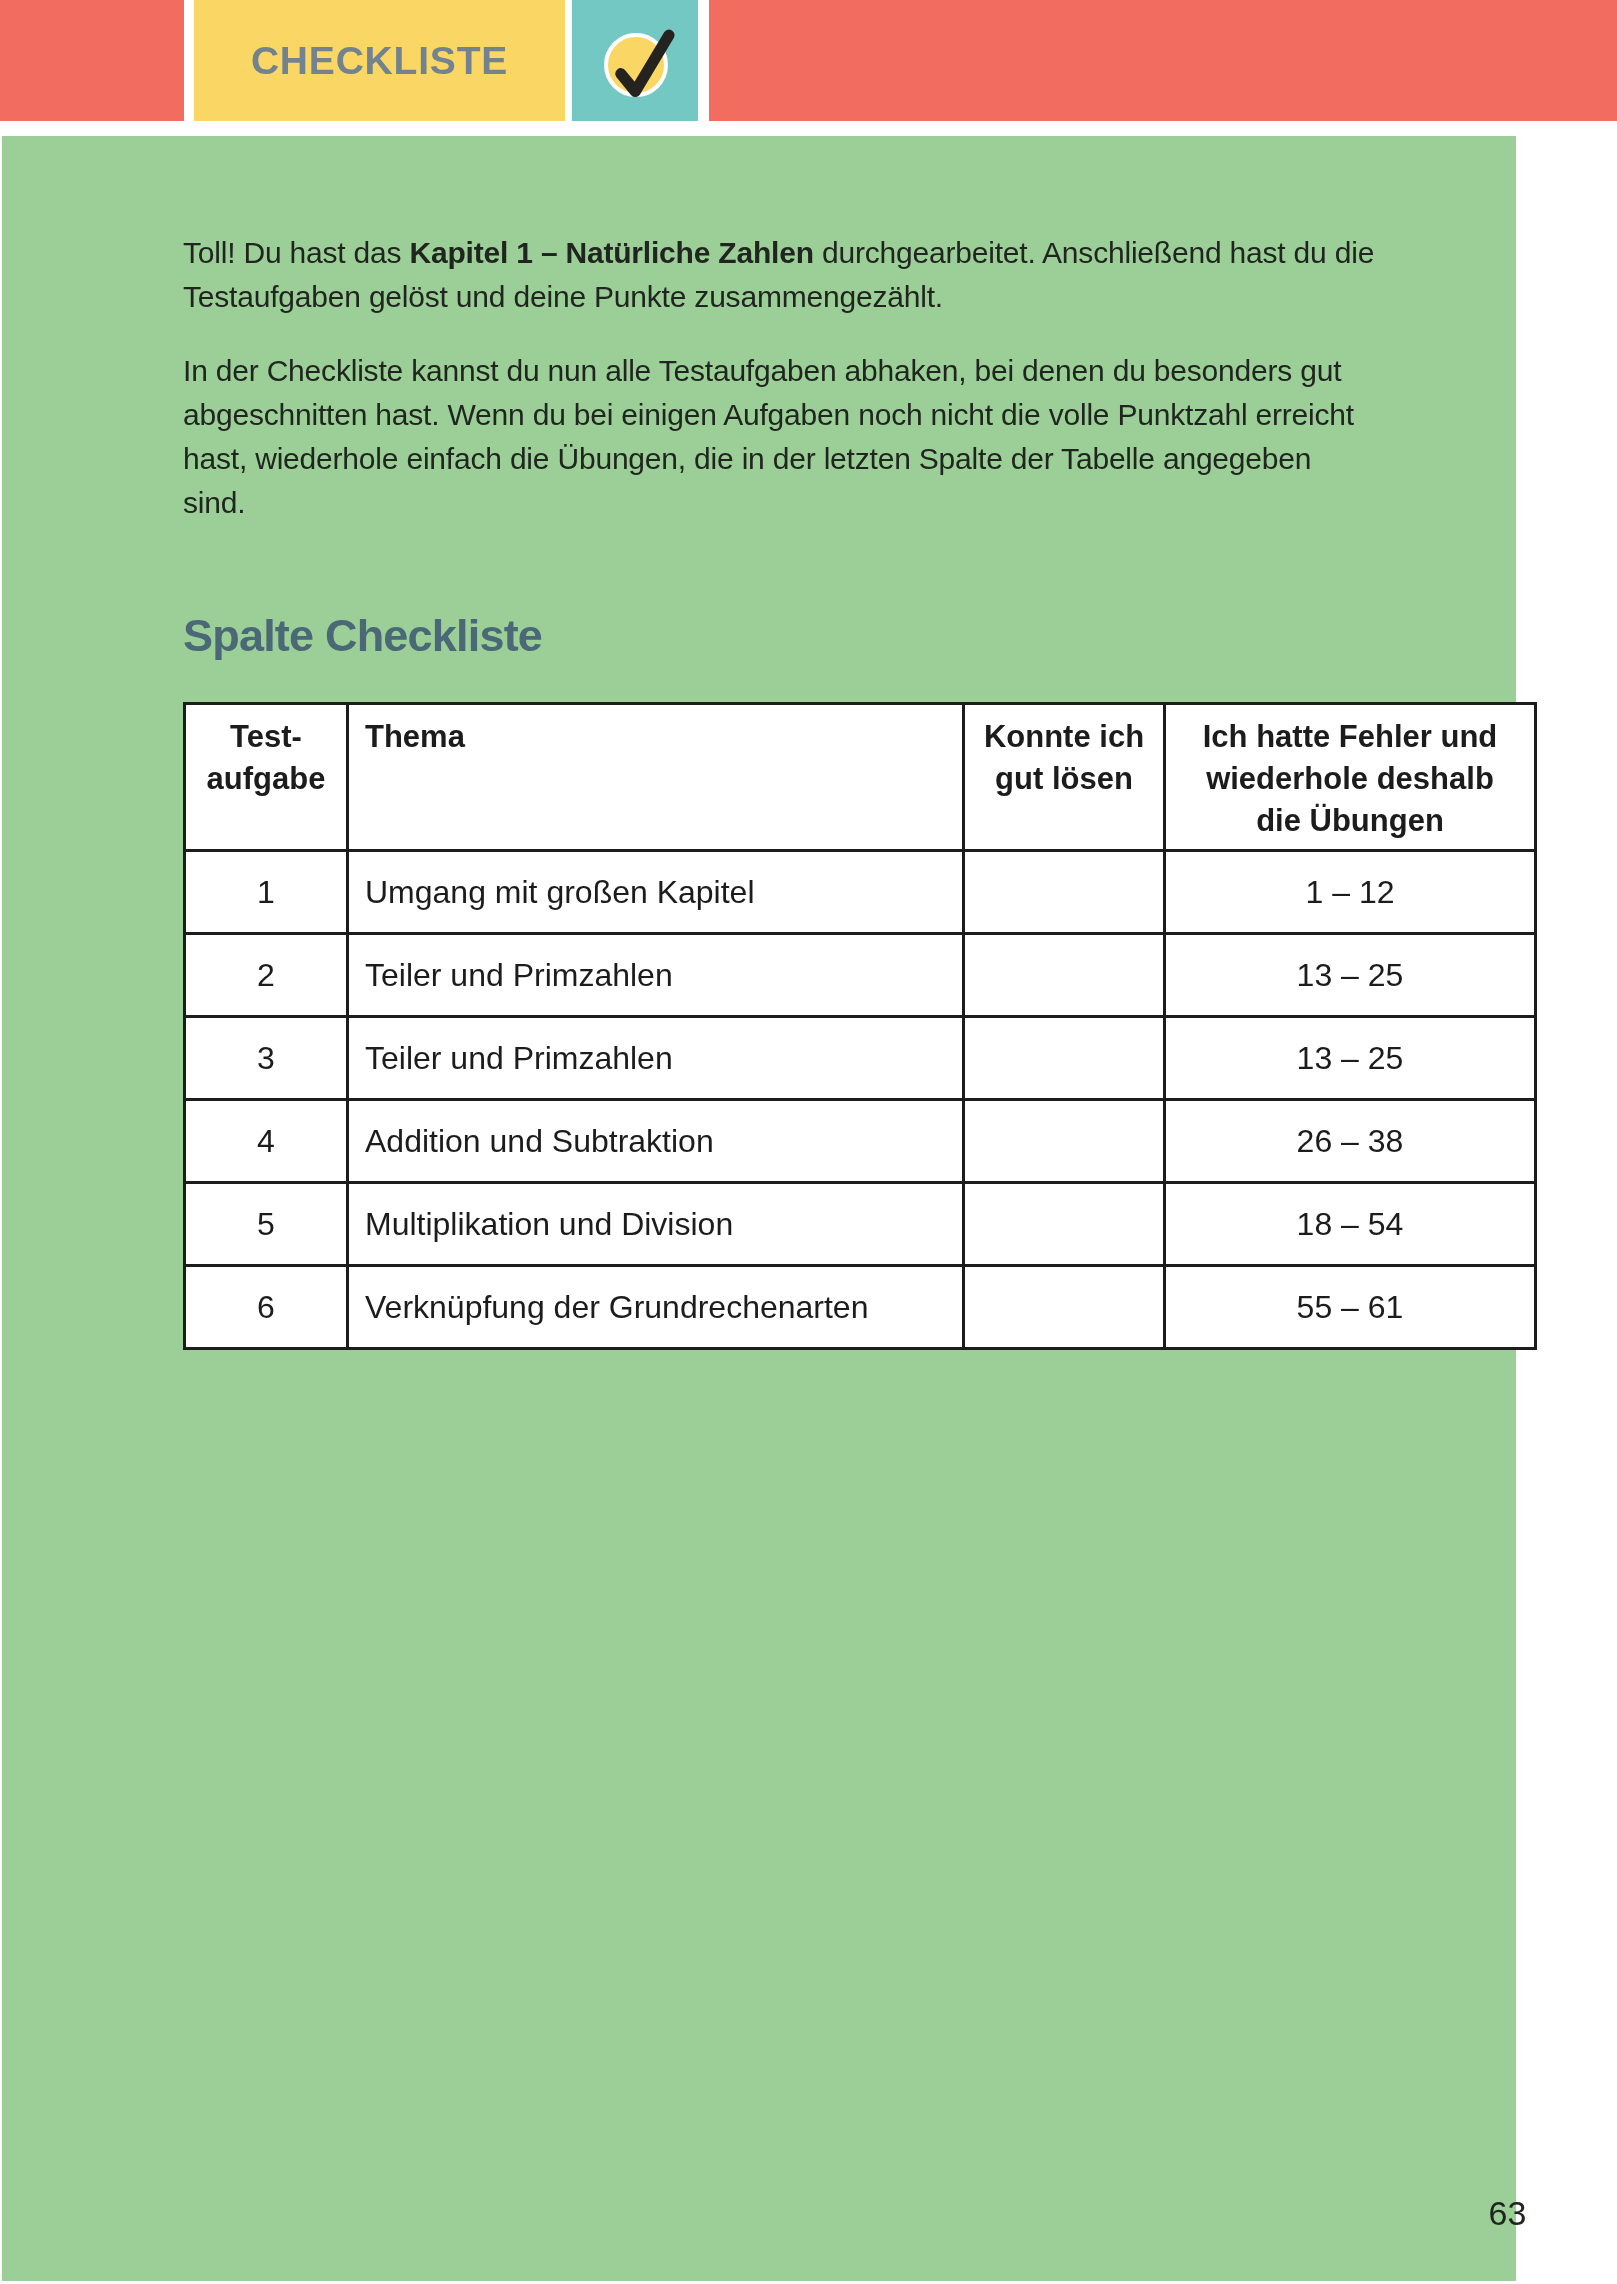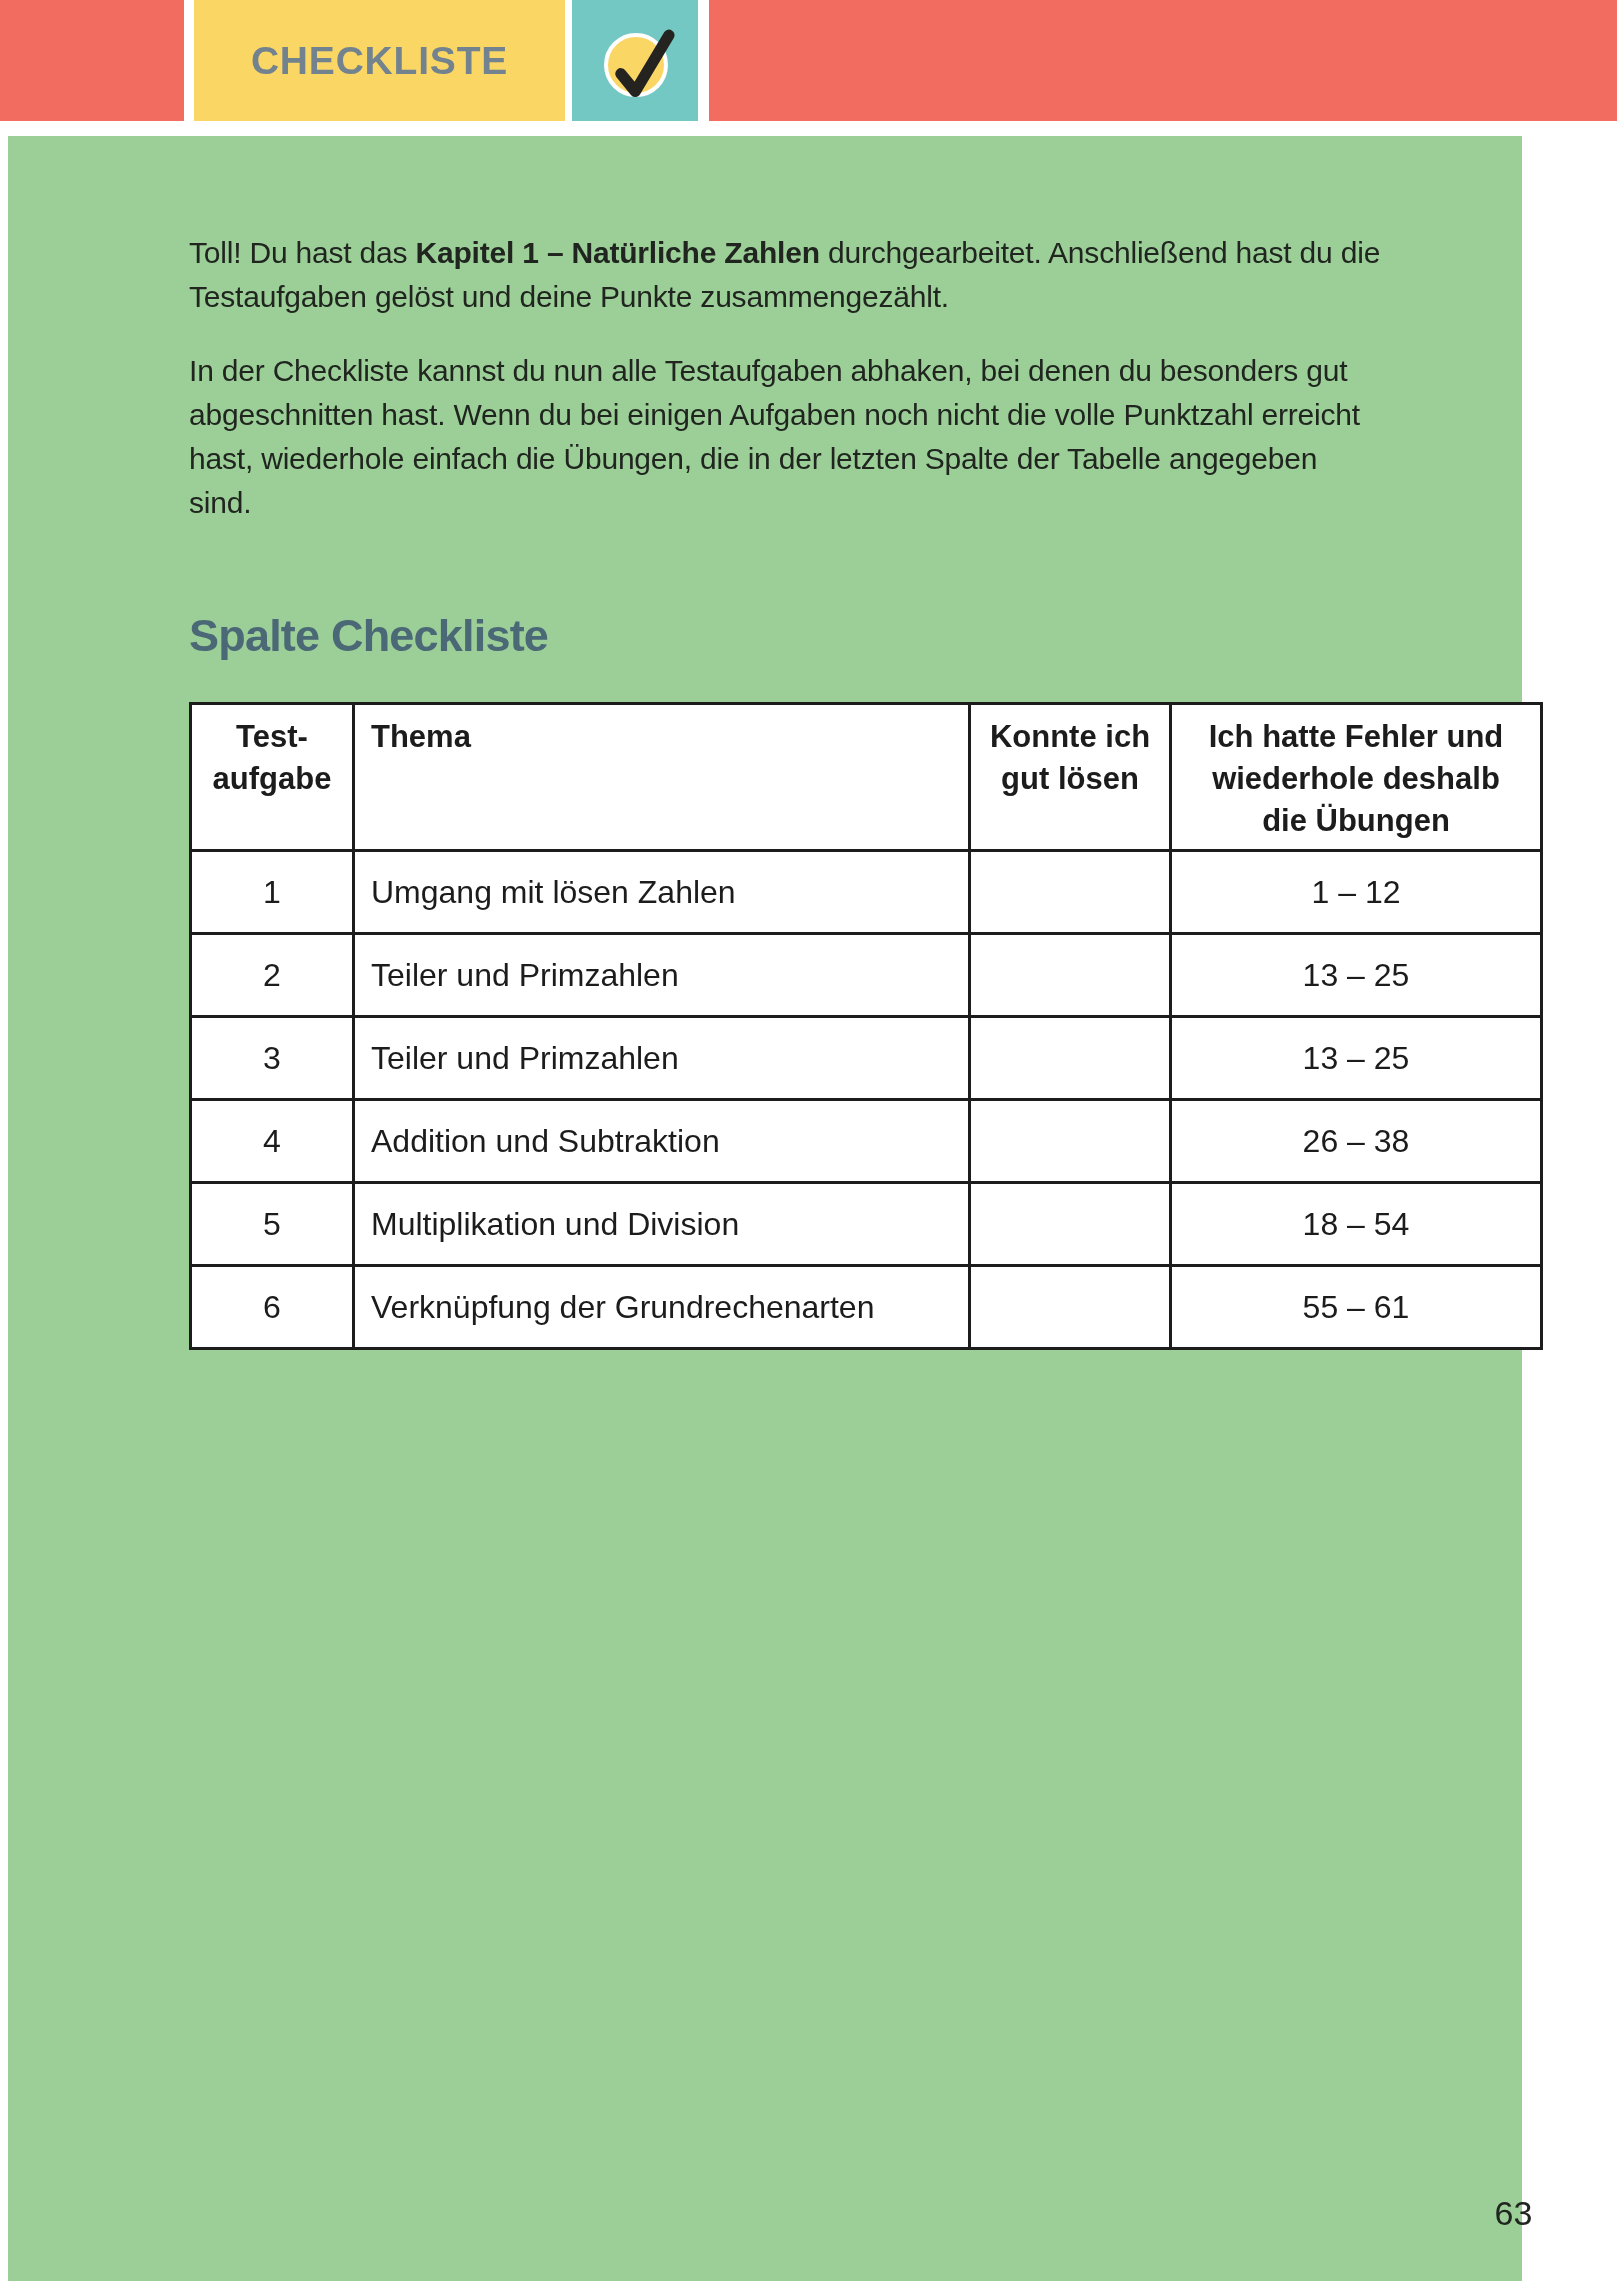--- a/index.html
+++ b/index.html
@@ -31,21 +31,21 @@
   .badge {
     position: absolute; left: 32px; top: 33px;
     width: 56px; height: 56px; border-radius: 50%;
     background: #fad665; border: 4.8px solid #ffffff;
     overflow: visible;
   }
   .badge svg { position: absolute; left: 3.2px; top: -13px; overflow: visible; }
 
   
   .content {
-    position: absolute; left: 8px; top: 136px;
+    position: absolute; left: 2px; top: 136px;
     width: 1514px; height: 2145px;
     background: #9ccf98;
   }
 
   .para {
     position: absolute; left: 181px; width: 1289px;
     font-size: 30px; line-height: 44px; letter-spacing: -0.2px;
     white-space: pre-line; margin: 0; color: #20261f;
   }
   .para strong { font-weight: bold; }
@@ -137,21 +137,21 @@
           <th class="col-check">Konnte ich
 gut lösen</th>
           <th class="col-ueb">Ich hatte Fehler und
 wiederhole deshalb
 die Übungen</th>
         </tr>
       </thead>
       <tbody>
         <tr>
           <td class="td-num">1</td>
-          <td class="td-thema">Umgang mit lösen Zahlen</td>
+          <td class="td-thema">Umgang mit großen Kapitel</td>
           <td class="td-check"></td>
           <td class="td-ueb">1 – 12</td>
         </tr>
         <tr>
           <td class="td-num">2</td>
           <td class="td-thema">Teiler und Primzahlen</td>
           <td class="td-check"></td>
           <td class="td-ueb">13 – 25</td>
         </tr>
         <tr>

